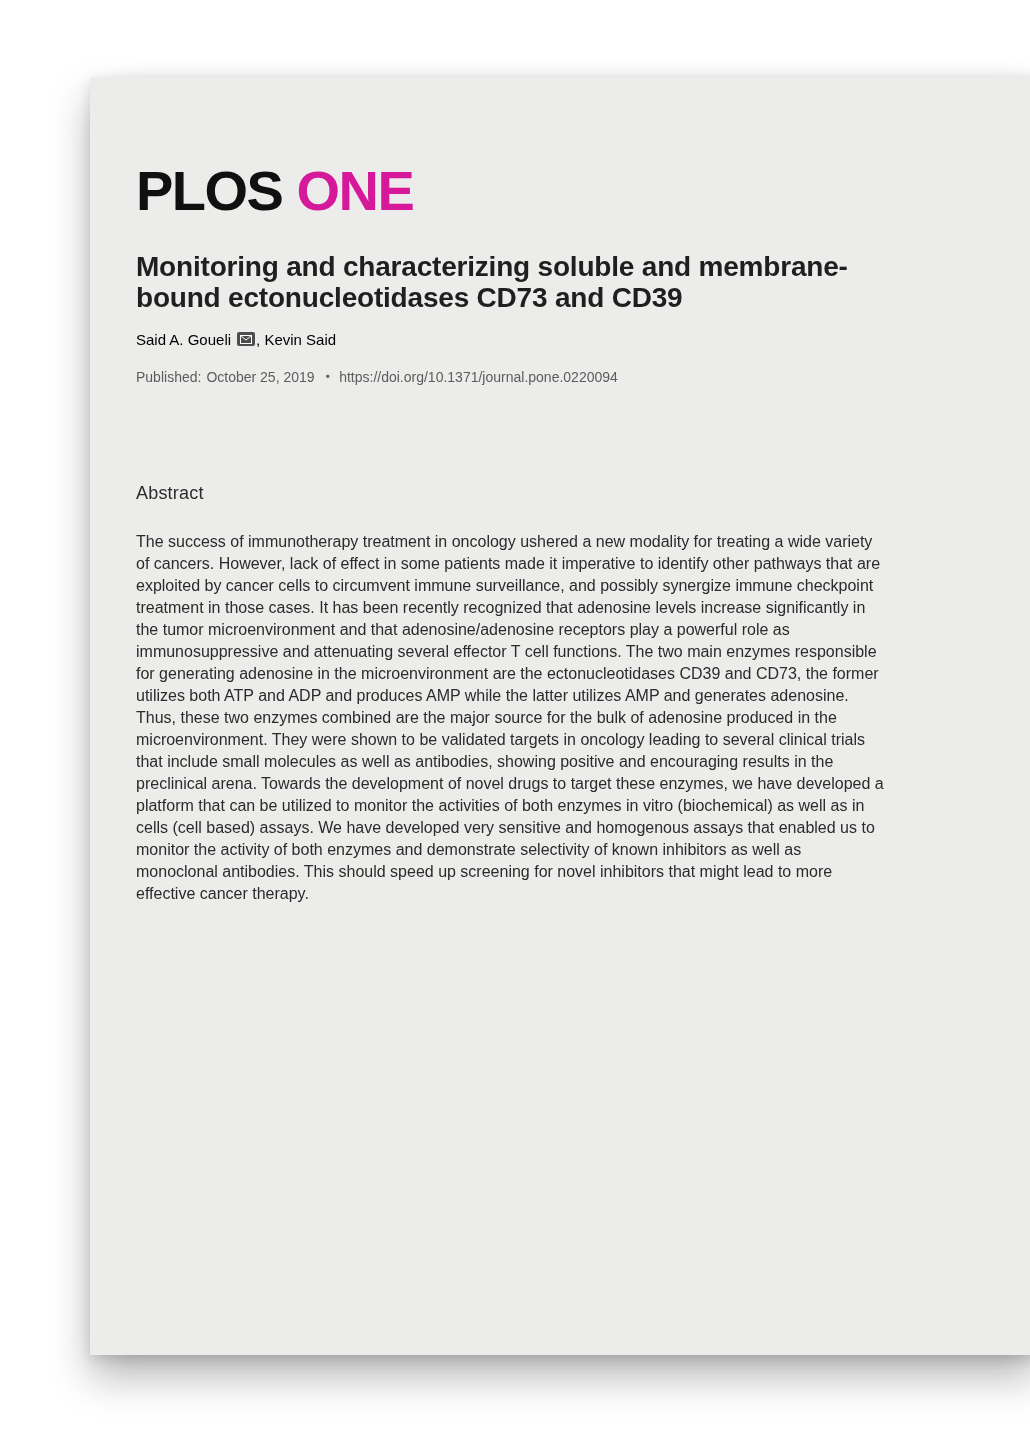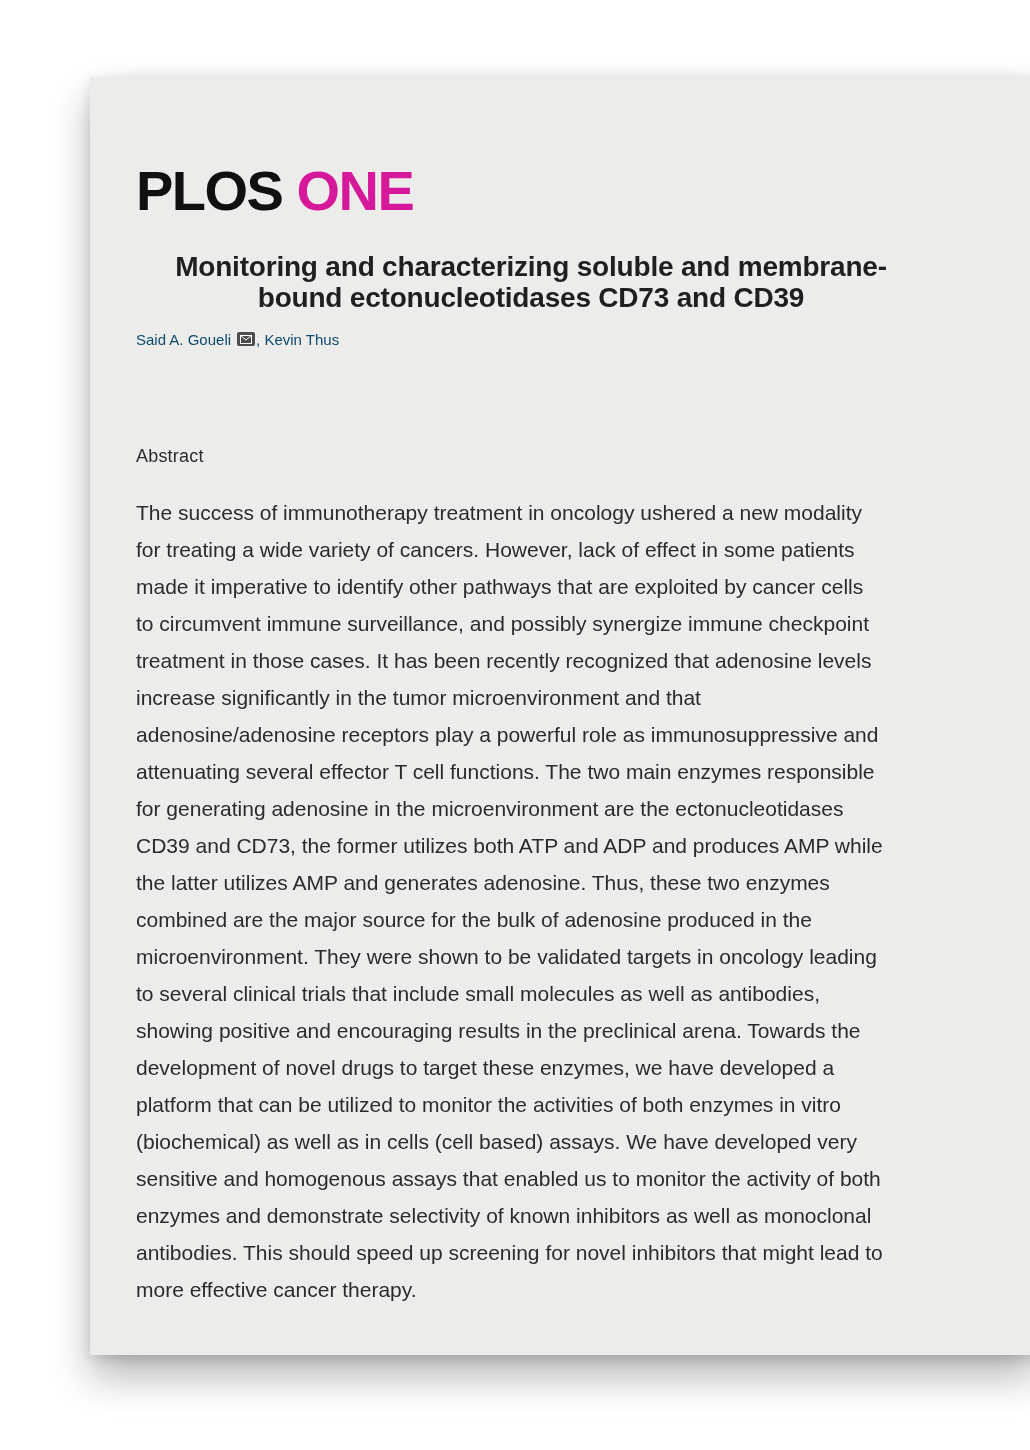--- a/index.html
+++ b/index.html
@@ -34,26 +34,25 @@
     color: #3d3d3d;
   }
   .title {
     margin-top: 32px;
     max-width: 790px;
     font-size: 28px;
     font-weight: bold;
     letter-spacing: -0.2px;
     line-height: 1.12;
     color: #1f1f1f;
-    text-align: center;
   }
   .authors {
     margin-top: 17px;
     font-size: 15px;
-    color: #0c4a6e;
+    color: #000000;
     display: flex;
     align-items: center;
   }
   .author-name { cursor: pointer; }
   .env-btn {
     display: inline-flex;
     align-items: center;
     justify-content: center;
     margin: 0 1px 0 6px;
     width: 18px; height: 14px;
@@ -78,22 +77,22 @@
   .abstract-heading {
     margin-top: 98px;
     font-size: 18px;
     font-weight: normal;
     color: #2c2c2c;
     letter-spacing: 0.2px;
   }
   .abstract-body {
     margin-top: 27px;
     max-width: 748px;
-    font-size: 21px;
-    line-height: 37px;
+    font-size: 16px;
+    line-height: 22px;
     color: #2b2b2b;
   }
 </style>
 </head>
 <body>
 
 <div class="paper">
 
   <div class="logo">
     <span>PLOS</span><span> </span><span class="one">ONE</span>
@@ -106,21 +105,27 @@
     <span class="author-name">Said A. Goueli</span>
     <span class="env-btn">
       <span style="display:inline-flex;">
         <svg width="12" height="9" viewBox="0 0 12 9">
           <rect x="0.5" y="0.5" width="11" height="8" fill="none" stroke="#ffffff" stroke-width="1"></rect>
           <path d="M0.5 0.5 L6 5 L11.5 0.5" fill="none" stroke="#ffffff" stroke-width="1"></path>
         </svg>
       </span>
     </span>
     <span style="white-space:pre;">, </span>
-    <span class="author-name">Kevin Thus</span>
+    <span class="author-name">Kevin Said</span>
   </div>
 
+  <div class="pub-line">
+    <span class="pub-label">Published:</span>
+    <span>October 25, 2019</span>
+    <span class="dot-sep">•</span>
+    <a class="doi">https://doi.org/10.1371/journal.pone.0220094</a>
+  </div>
 
   <h2 class="abstract-heading">Abstract</h2>
 
   <p class="abstract-body">The success of immunotherapy treatment in oncology ushered a new modality for treating a wide variety of cancers. However, lack of effect in some patients made it imperative to identify other pathways that are exploited by cancer cells to circumvent immune surveillance, and possibly synergize immune checkpoint treatment in those cases. It has been recently recognized that adenosine levels increase significantly in the tumor microenvironment and that adenosine/adenosine receptors play a powerful role as immunosuppressive and attenuating several effector T cell functions. The two main enzymes responsible for generating adenosine in the microenvironment are the ectonucleotidases CD39 and CD73, the former utilizes both ATP and ADP and produces AMP while the latter utilizes AMP and generates adenosine. Thus, these two enzymes combined are the major source for the bulk of adenosine produced in the microenvironment. They were shown to be validated targets in oncology leading to several clinical trials that include small molecules as well as antibodies, showing positive and encouraging results in the preclinical arena. Towards the development of novel drugs to target these enzymes, we have developed a platform that can be utilized to monitor the activities of both enzymes in vitro (biochemical) as well as in cells (cell based) assays. We have developed very sensitive and homogenous assays that enabled us to monitor the activity of both enzymes and demonstrate selectivity of known inhibitors as well as monoclonal antibodies. This should speed up screening for novel inhibitors that might lead to more effective cancer therapy.</p>
 
 </div>
 
 </body></html>

